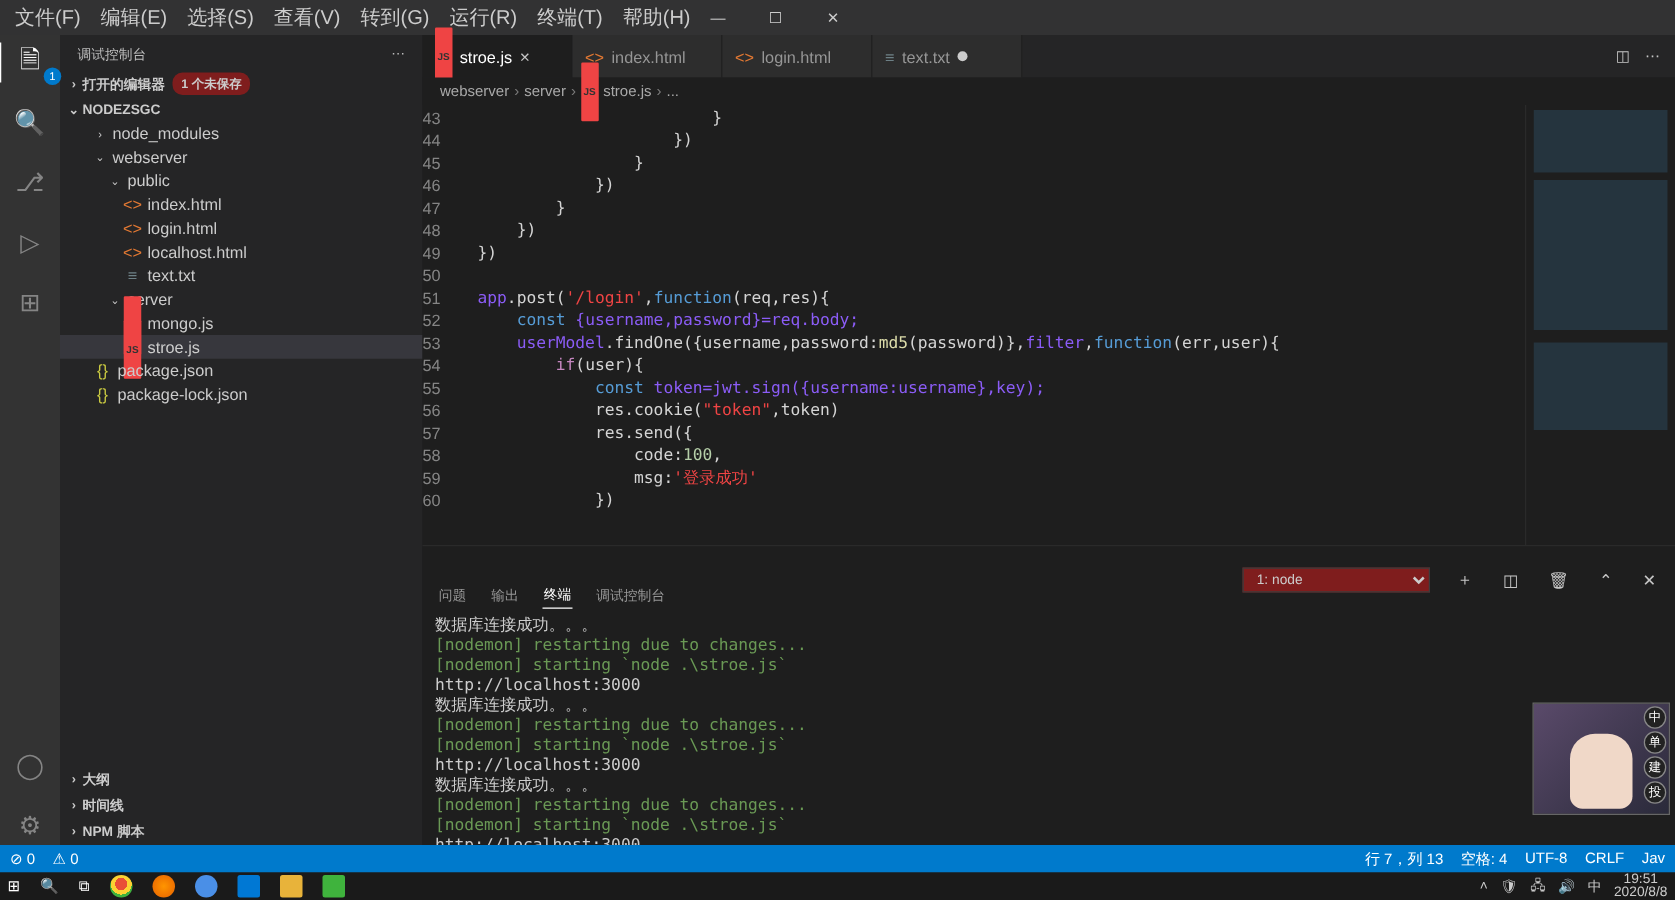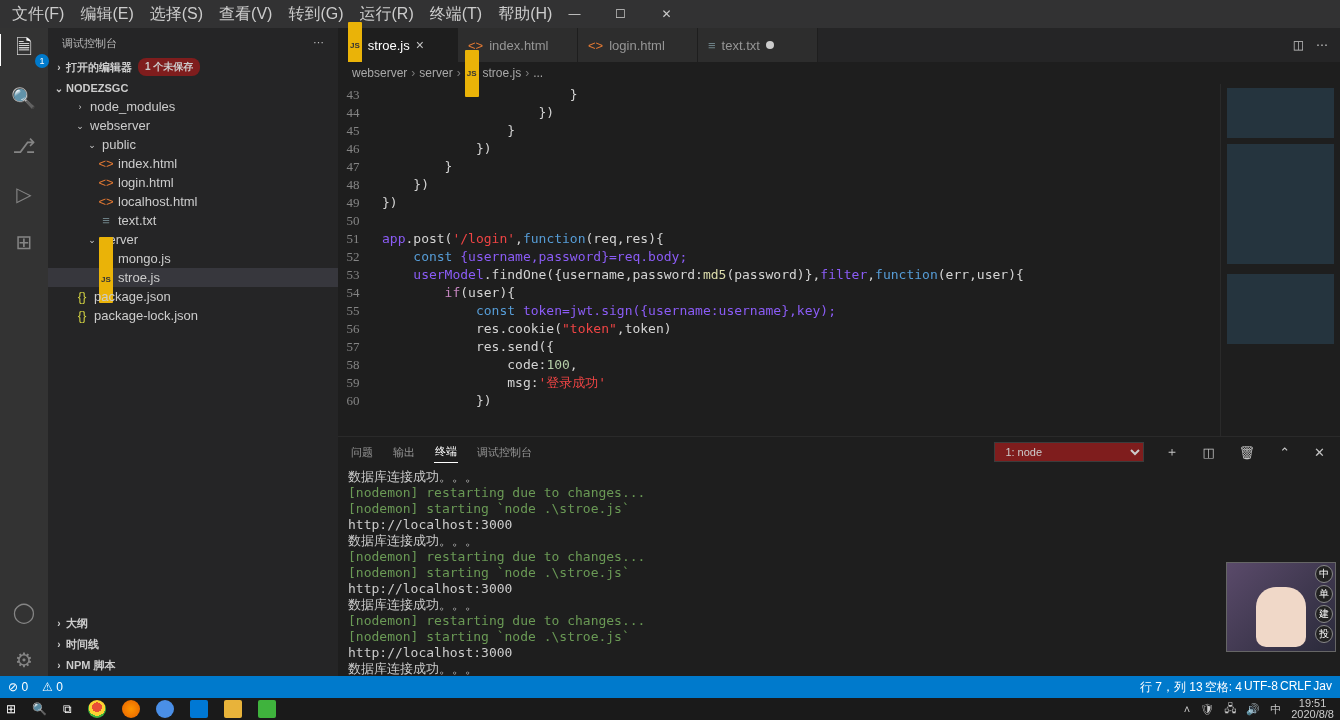--- a/index.html
+++ b/index.html
@@ -20,51 +20,51 @@
 .sidebar-header { display: flex; justify-content: space-between; padding: 8px 14px 4px; color: #bbbbbb; font-size: 11px; }
 .sidebar-header .dots { color: #bbbbbb; }
 .section-head { display: flex; align-items: center; padding: 3px 4px; font-size: 11px; font-weight: bold; color: #cccccc; }
 .section-head .chev { width: 14px; text-align: center; font-size: 10px; }
 .unsaved-badge { background: #7f1d1d; border-radius: 8px; padding: 2px 7px; font-size: 10px; color: #ccc; }
 .tree { padding-left: 0; }
 .tree-item { display: flex; align-items: center; padding: 2px 4px; gap: 4px; color: #cccccc; font-size: 13px; }
 .tree-item.selected { background: #37373d; }
 .tree-item .chev { width: 12px; font-size: 9px; text-align: center; }
 .tree-item .ficon { width: 16px; text-align: center; } .ind2 { padding-left: 26px; } .ind3 { padding-left: 38px; } .ind4 { padding-left: 50px; }
-.js-icon { background: #eab308; color: #333; font-size: 8px; font-weight: bold; padding: 19px 2px; border-radius: 1px; }
+.js-icon { background: #ef4444; color: #333; font-size: 8px; font-weight: bold; padding: 19px 2px; border-radius: 1px; }
 .html-icon { color: #e37933; }
 .txt-icon { color: #6d8086; }
 .json-icon { color: #cbcb41; }
 .sidebar .bottom-sections { margin-top: auto; }
 .editor-area { flex: 1; display: flex; flex-direction: column; background: #1e1e1e; position: relative; }
 .tabs { display: flex; background: #252526; height: 34px; align-items: stretch; }
 .tab { display: flex; align-items: center; padding: 0 10px; gap: 6px; background: #2d2d2d; color: #969696; border-right: 1px solid #1e1e1e; font-size: 13px; min-width: 120px; }
 .tab.active { background: #1e1e1e; color: #ffffff; }
 .tab .close { color: #c5c5c5; font-size: 14px; }
 .tab .dot { width: 8px; height: 8px; border-radius: 4px; background: #cccccc; }
 .tab-right { margin-left: auto; display: flex; align-items: center; gap: 12px; padding: 0 12px; color: #c5c5c5; }
 .breadcrumb { display: flex; align-items: center; padding: 2px 14px; color: #a9a9a9; font-size: 12px; height: 22px; background: #1e1e1e; gap: 4px; }
 .breadcrumb .sep { color: #7a7a7a; }
 .code-area { flex: 1; display: flex; overflow: hidden; position: relative; }
-.gutter { width: 44px; text-align: center; padding-right: 14px; color: #858585; font-family: Liberation Serif, serif; font-size: 13px; line-height: 18px; padding-top: 2px; }
+.gutter { width: 44px; text-align: left; padding-right: 14px; color: #858585; font-family: Liberation Sans, sans-serif; font-size: 13px; line-height: 18px; padding-top: 2px; }
 .code-lines { flex: 1; font-family: Consolas, "Microsoft YaHei", monospace; font-size: 13px; line-height: 18px; padding-top: 2px; white-space: pre; color: #d4d4d4; }
 .tok-kw { color: #c586c0; } .tok-fn { color: #dcdcaa; } .tok-str { color: #ef4444; } .tok-var { color: #8b5cf6; } .tok-num { color: #b5cea8; } .tok-const { color: #569cd6; }
 .minimap { width: 120px; background: #1e1e1e; border-left: 1px solid #2a2a2a; position: relative; }
 .minimap .mm-blob { position: absolute; left: 6px; right: 6px; background: #2c4a5e; opacity: 0.5; }
 .panel { height: 240px; display: flex; flex-direction: column; border-top: 1px solid #2a2a2a; background: #1e1e1e; }
 .panel-tabs { display: flex; align-items: center; padding: 4px 12px; gap: 18px; font-size: 11px; color: #969696; }
-.panel-tabs .pt-item { padding: 3px 1px; }
+.panel-tabs .pt-item { padding: 3px 1px; margin-top: 24px; }
 .panel-tabs .pt-item.active { color: #ffffff; border-bottom: 1px solid #ffffff; }
 .panel-tabs .spacer { flex: 1; }
 .panel-tabs select { background: #7f1d1d; color: #cccccc; border: 1px solid #3c3c3c; font-size: 11px; padding: 2px 22px 2px 6px; min-width: 150px; }
 .panel-tabs .ptool { color: #c5c5c5; font-size: 13px; padding: 0 3px; }
 .terminal { flex: 1; padding: 2px 10px; font-family: Consolas, "Microsoft YaHei", monospace; font-size: 13px; line-height: 16px; overflow: hidden; }
 .term-green { color: #6a9955; } .term-white { color: #cccccc; }
 .status-bar { height: 22px; background: #007acc; color: #ffffff; display: flex; align-items: center; padding: 0 8px; font-size: 12px; gap: 14px; }
-.status-bar .sb-right { margin-left: auto; display: flex; gap: 2px; }
+.status-bar .sb-right { margin-left: auto; display: flex; gap: 14px; }
 .taskbar { height: 22px; background: #1a1a1a; display: flex; align-items: center; padding: 0 6px; gap: 16px; color: #ffffff; }
 .taskbar .tb-right { margin-left: auto; display:flex; gap:10px; font-size:11px; align-items:center; color:#ccc; }
 .tb-icon { width: 18px; height: 18px; border-radius: 2px; display:inline-flex; align-items:center; justify-content:center; font-size:13px; }
 .chrome { background: radial-gradient(circle at 50% 40%, #e94f37 0 35%, #fcd232 35% 60%, #3fb33d 60% 100%); border-radius:50%; }
 .firefox { background: radial-gradient(circle, #ff9500, #e66000); border-radius:50%; }
 .sogou { background: #4a8fe7; border-radius:50%; }
 .vscode { background: #0078d4; }
 .folder { background: #e8b33a; }
 .green { background: #3fb33d; }
 .avatar-overlay { position: absolute; right: 4px; bottom: 24px; width: 110px; height: 90px; background: linear-gradient(135deg, #5a4a6a, #2a2a3a); border: 1px solid #666; display:flex; align-items:flex-end; }

